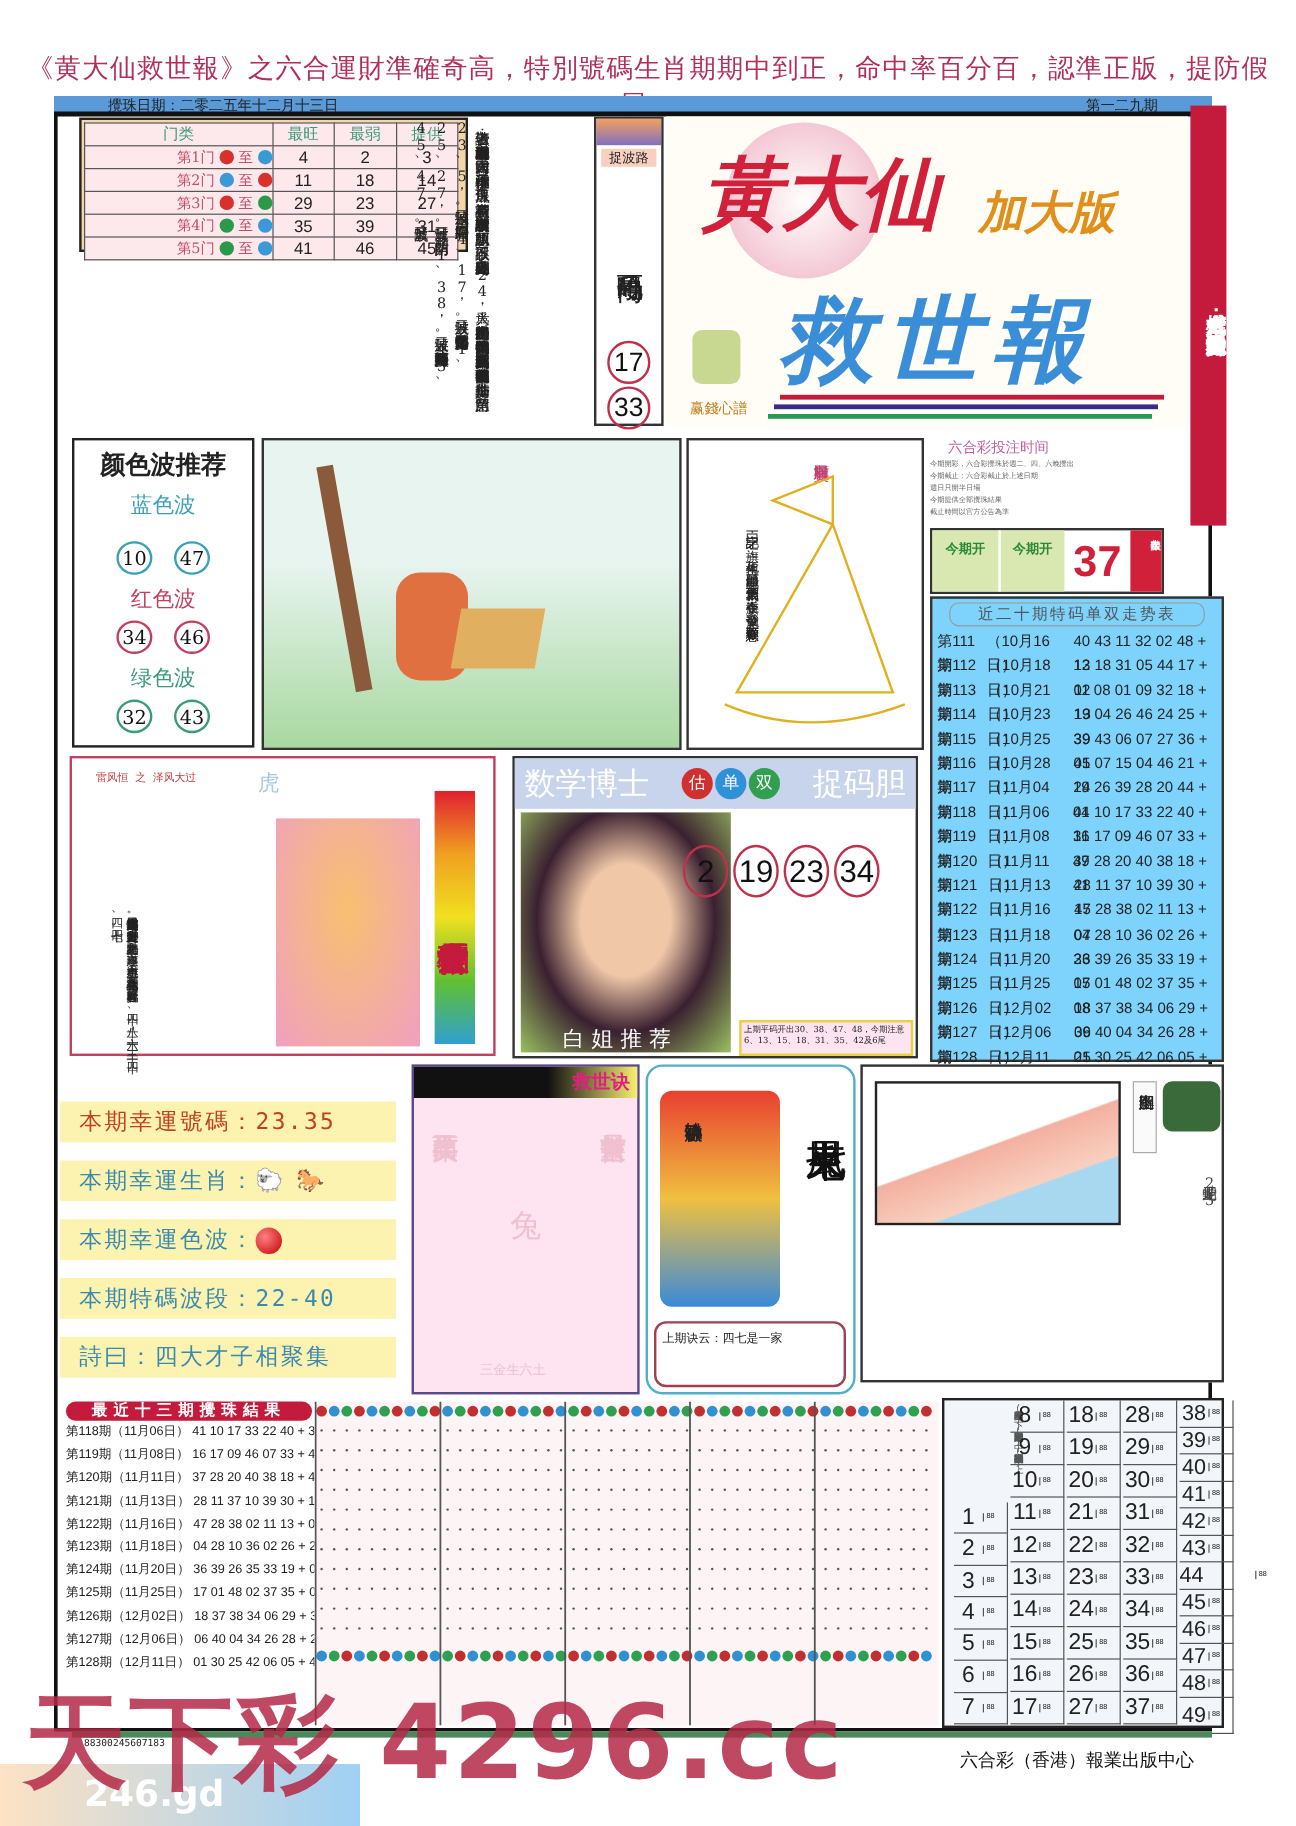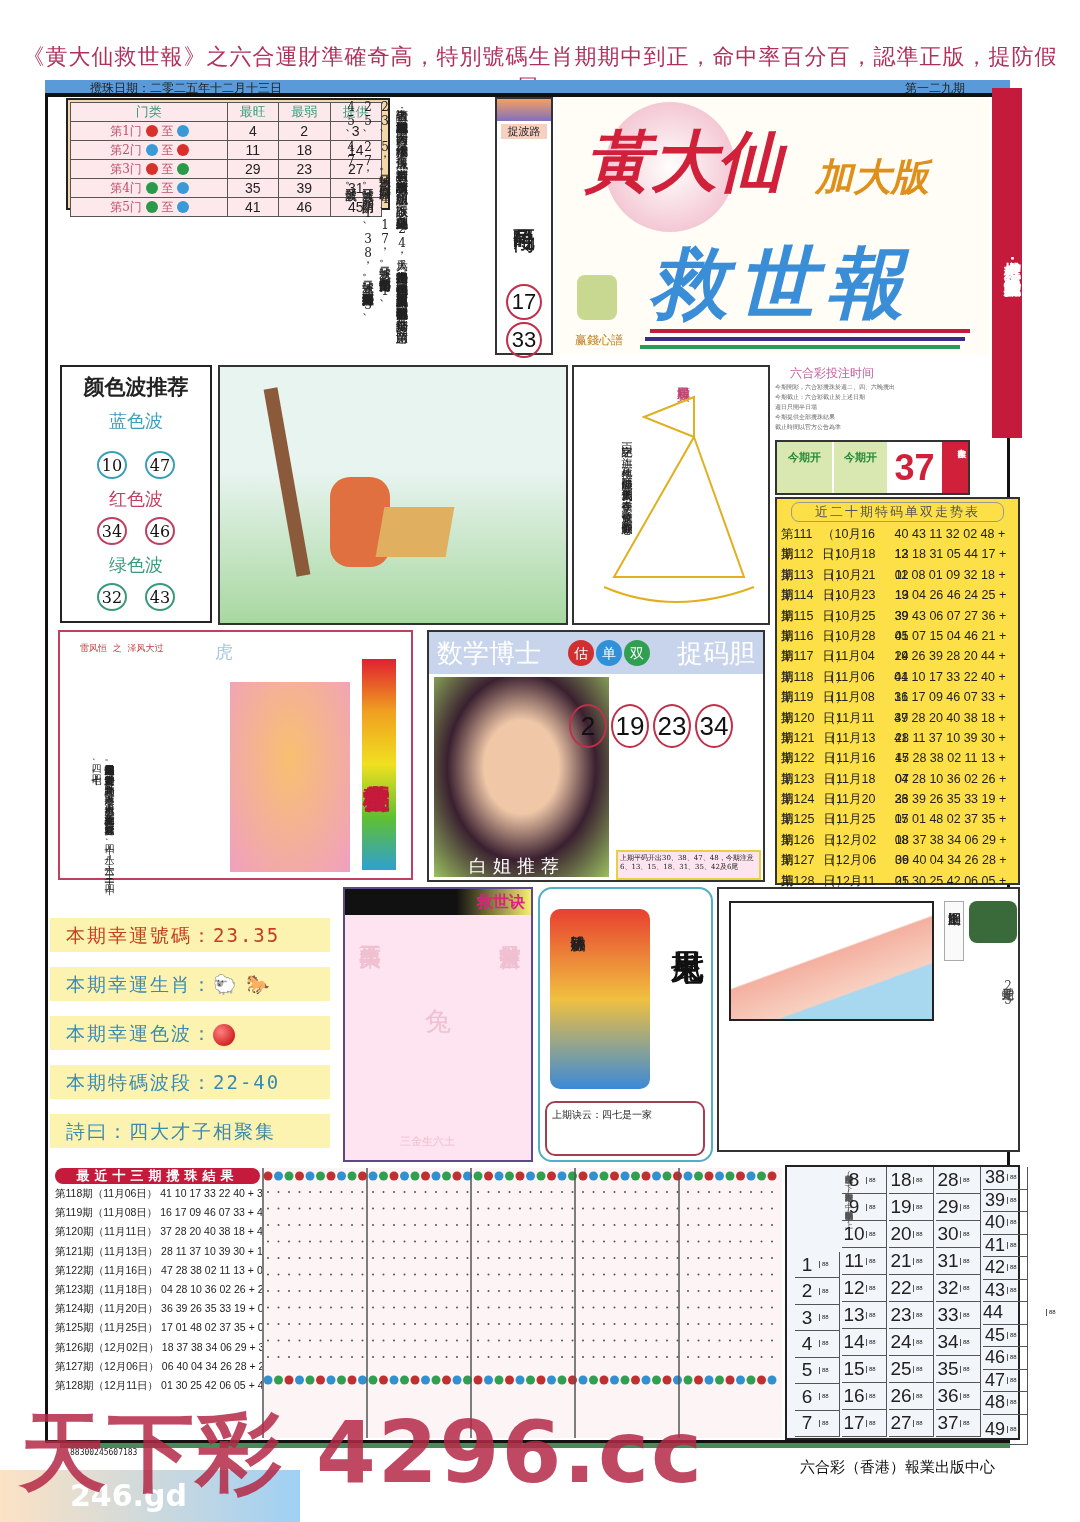--- a/index.html
+++ b/index.html
@@ -7,31 +7,31 @@
 .abs{position:absolute}
 .headline{left:0;top:42px;width:1080px;text-align:center;font-size:22px;color:#b0305a;letter-spacing:1px;font-family:"DejaVu Serif",serif}
 .datebar{left:45px;top:80px;width:965px;height:14px;background:#5a9ad8;font-size:12px;color:#222;display:flex;justify-content:space-between;padding:0 45px}
 .frame{left:45px;top:93px;width:965px;height:1350px;border:3px solid #111;border-top:4px solid #111}
 .box{border:2px solid #333;background:#fff}
 
 .door{left:66px;top:98px;width:324px;height:112px;background:#f4d7a8;padding:2px 6px 6px 2px;border:2px solid #222}
 .door table{width:100%;border-collapse:collapse;background:#fde8ec}
 .door td,.door th{border:1px solid #555;font-size:14px;height:19px;text-align:center;font-family:"Liberation Sans",sans-serif}
 .door th{color:#3a9a7a;font-weight:normal;font-family:"DejaVu Serif",serif;font-size:13px}
-.door td.lbl{color:#c0506a;text-align:center;font-family:"DejaVu Serif",serif;font-size:12px;padding-left:2px}
+.door td.lbl{color:#c0506a;text-align:right;font-family:"DejaVu Serif",serif;font-size:12px;padding-left:2px}
 .ball{display:inline-block;width:12px;height:12px;border-radius:50%;vertical-align:middle}
 .vtext{writing-mode:vertical-rl;text-orientation:upright}
 .notice{left:80px;top:100px;width:330px;height:250px;font-size:12px;line-height:16px;color:#222;overflow:hidden}
 .bolu{left:495px;top:97px;width:58px;height:258px;border:2px solid #333;background:#fff}
 .circ{border:2px solid #c0304a;border-radius:50%;display:flex;align-items:center;justify-content:center;font-family:"Liberation Sans",sans-serif;color:#111}
 .titlebox{left:555px;top:97px;width:435px;height:258px;background:#fffdf5}
 .sideband{left:992px;top:88px;width:30px;height:350px;background:#c41a3c;color:#fff;font-size:17px;font-weight:bold;text-align:center;line-height:19px;padding-top:4px}
 .colorwave{left:60px;top:365px;width:152px;height:258px;border:2px solid #222;background:#fff;text-align:center}
 .pic{background:linear-gradient(#cfe8f0,#9ed0a8);border:2px solid #333}
-.trend{left:775px;top:497px;width:245px;height:388px;border:2px solid #333;background:#fde047;padding:0 4px}
+.trend{left:775px;top:497px;width:245px;height:388px;border:2px solid #333;background:#7dd3fc;padding:0 4px}
 .trend .row{font-family:"Liberation Sans",sans-serif;font-size:12.5px;height:20.4px;line-height:20.4px;display:flex;justify-content:space-between;color:#222}
 .lucky{left:50px;top:918px;width:280px;height:240px}
 .lucky .l{height:34px;margin-bottom:15px;background:#fdf3b0;font-size:19px;line-height:34px;padding-left:16px;color:#3a8ab0;letter-spacing:2px}
 .draws{left:55px;top:1168px;width:205px;height:230px}
 .draws .hdr{background:#c41a3c;color:#fff;font-size:13px;font-weight:bold;text-align:center;border-radius:8px;height:16px;line-height:16px;letter-spacing:5px;font-family:"DejaVu Sans",sans-serif}
 .draws .row{font-family:"Liberation Sans",sans-serif;font-size:10.5px;height:19.2px;line-height:19.2px;color:#222;white-space:nowrap}
 .grid{left:262px;top:1168px;width:520px;height:270px;background:#fdf4f6}
 .numgrid{left:785px;top:1165px;width:235px;height:275px;border:2px solid #222;background:#f2f6fb;font-family:"Liberation Sans",sans-serif}
 .wm{left:20px;top:1395px;font-family:"DejaVu Sans",sans-serif;font-size:86px;font-weight:bold;color:rgba(180,40,70,0.85);letter-spacing:2px}
 .wm2{left:0;top:1470px;width:300px;height:52px;background:linear-gradient(90deg,#fde2c4,#9fd0f4);font-size:30px;color:#fff;font-weight:bold;padding-left:70px;line-height:52px;font-family:"DejaVu Sans",sans-serif}

